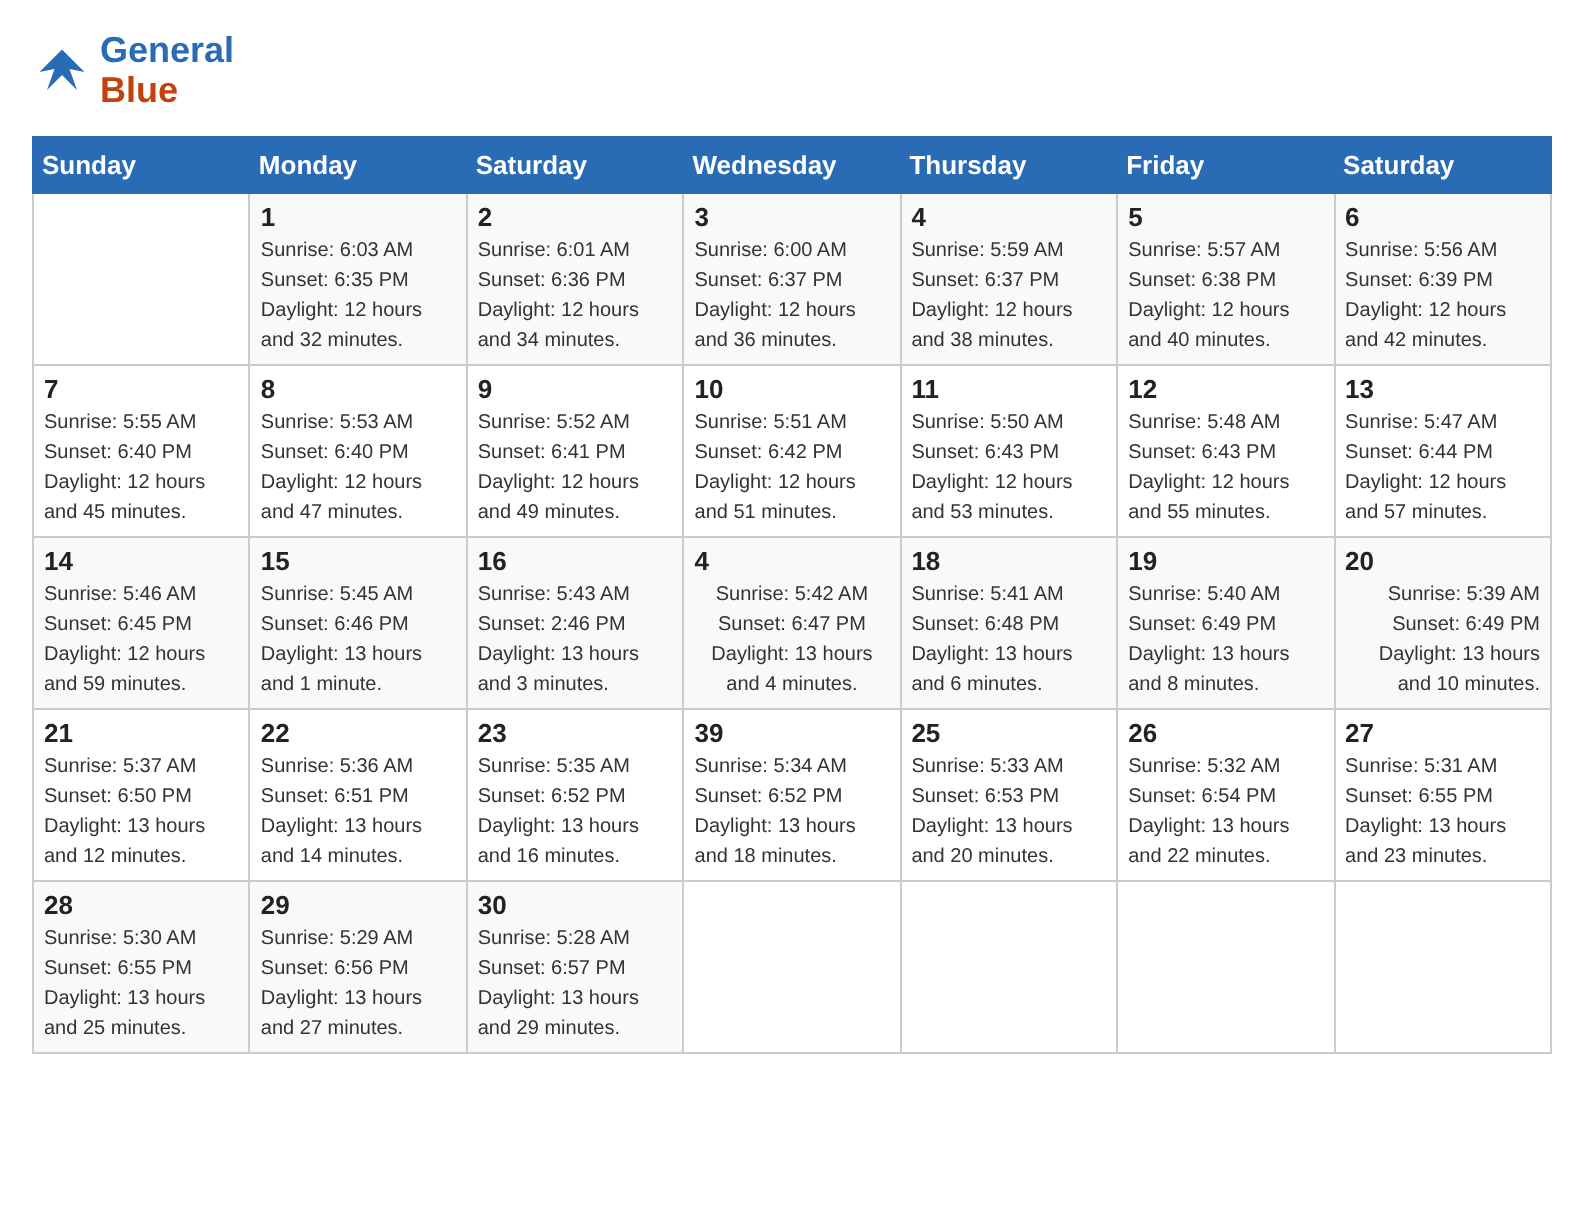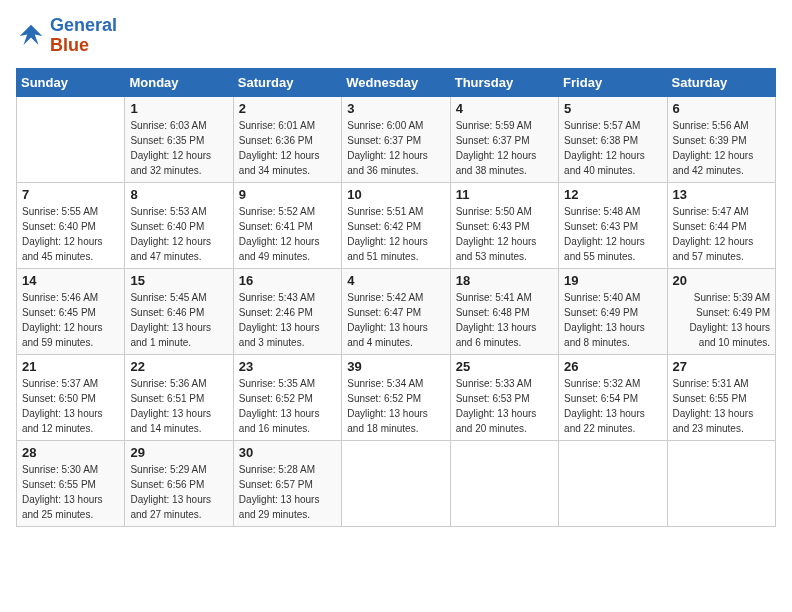--- a/index.html
+++ b/index.html
@@ -230,21 +230,21 @@
         </td>
         <td>
           <span class="day-num">16</span>
           <div class="day-info" style="white-space: pre-line;">Sunrise: 5:43 AM
 Sunset: 2:46 PM
 Daylight: 13 hours
 and 3 minutes.</div>
         </td>
         <td>
           <span class="day-num">4</span>
-          <div class="day-info" style="white-space: pre-line;">Sunrise: 5:42 AM
+          <div class="day-info" style="white-space: pre-line; text-align: center;">Sunrise: 5:42 AM
 Sunset: 6:47 PM
 Daylight: 13 hours
 and 4 minutes.</div>
         </td>
         <td>
           <span class="day-num">18</span>
           <div class="day-info" style="white-space: pre-line;">Sunrise: 5:41 AM
 Sunset: 6:48 PM
 Daylight: 13 hours
 and 6 minutes.</div>

